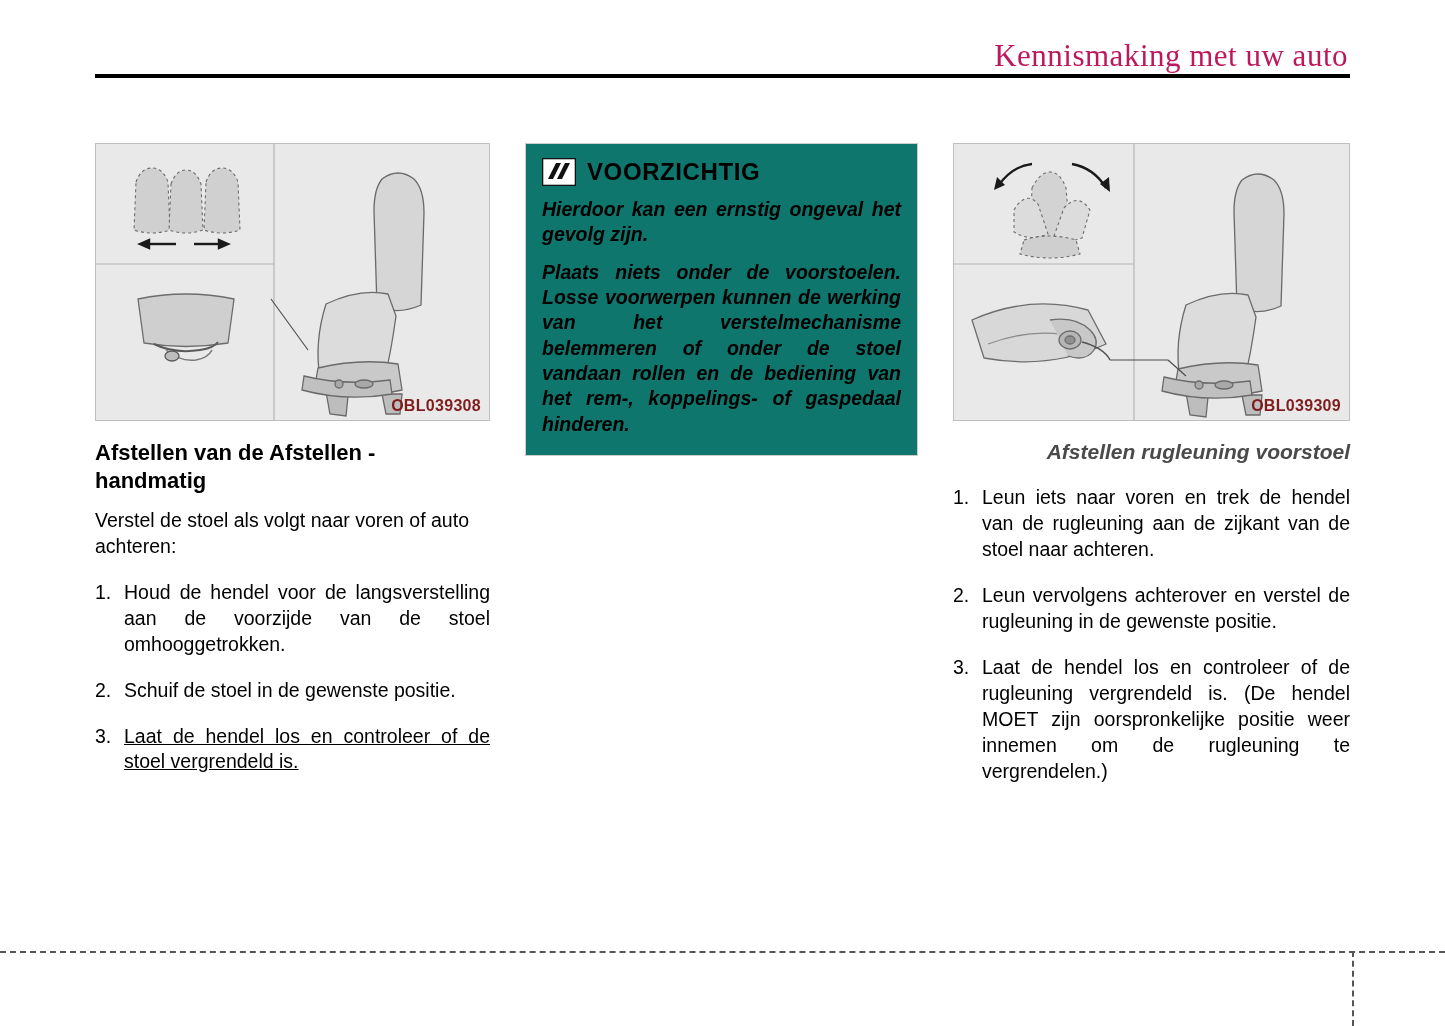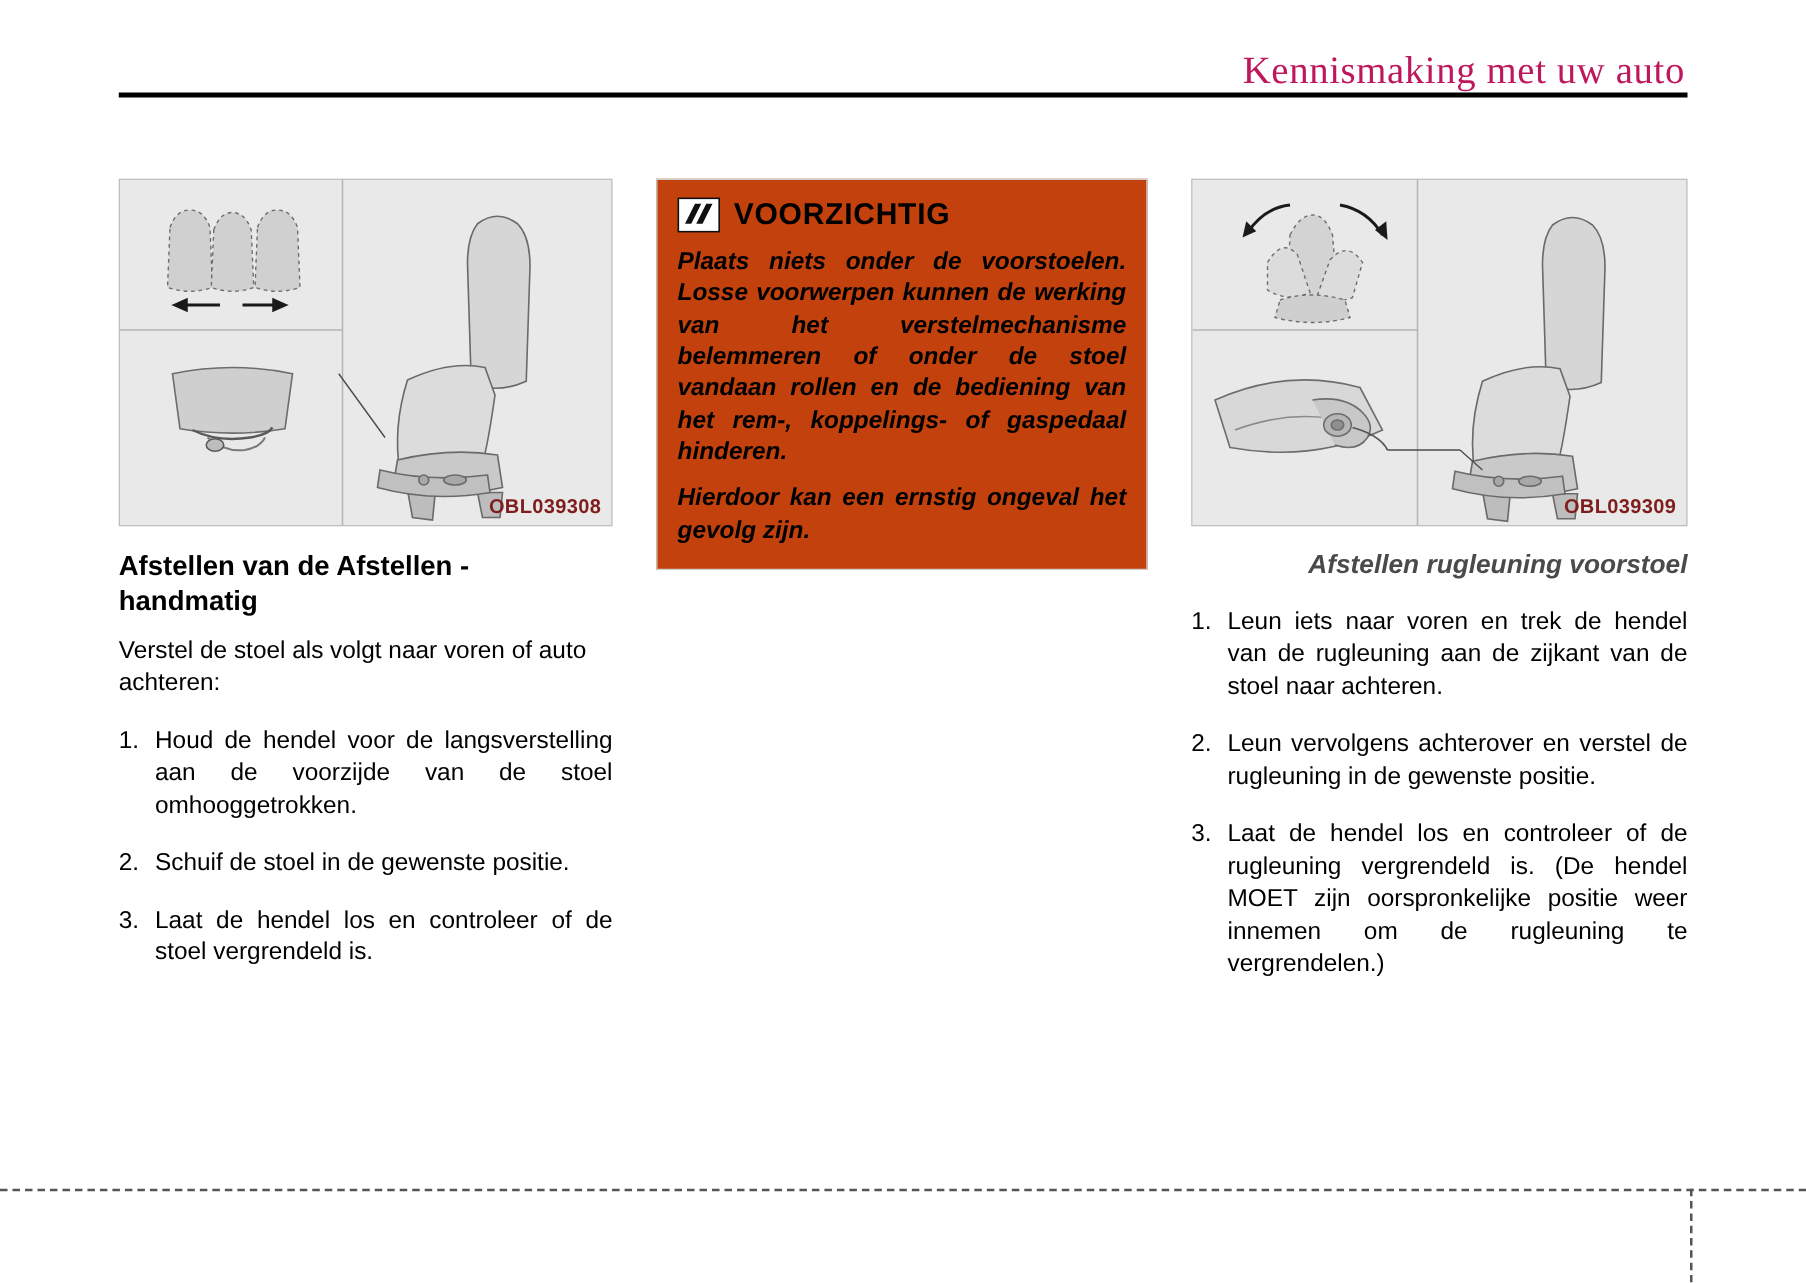--- a/index.html
+++ b/index.html
@@ -71,21 +71,21 @@
     bottom: 5px;
     font-family: "Liberation Sans", sans-serif;
     font-size: 16px;
     font-weight: bold;
     letter-spacing: 0.3px;
     color: #7f1d1d;
   }
 
   
   .caution-box {
-    background: #c2410c;
+    background: #0f766e;
     border: 1px solid #cccccc;
     padding: 14px 16px 18px 16px;
     box-sizing: border-box;
     width: 393px;
   }
   .caution-head {
     display: flex;
     align-items: center;
     gap: 11px;
     margin-bottom: 11px;
@@ -157,21 +157,21 @@
     margin-top: 20px;
   }
   ol.steps li::before {
     counter-increment: step;
     content: counter(step) ".";
     position: absolute;
     left: 0;
     top: 0;
   }
   ol.steps li:last-child { margin-bottom: 0; }
-  .nojust { text-align: center; }
+  .nojust { text-align: center; text-decoration: underline; }
 
   
   .footer-dash {
     position: absolute;
     left: 0;
     top: 951px;
     width: 1445px;
     height: 1px;
     border-top: 2px dashed #555;
   }
@@ -263,22 +263,22 @@
       <div class="caution-head">
         <span class="caution-symbol">
           <svg width="34" height="28" viewBox="0 0 34 28">
             <rect x="0.5" y="0.5" width="33" height="27" fill="#ffffff" stroke="#111" stroke-width="1.6"></rect>
             <polygon points="6,21 14,5 19,5 11,21" fill="#111"></polygon>
             <polygon points="15,21 23,5 28,5 20,21" fill="#111"></polygon>
           </svg>
         </span>
         <span class="caution-title">VOORZICHTIG</span>
       </div>
+      <p class="caution-text">Hierdoor kan een ernstig ongeval het gevolg zijn.</p>
       <p class="caution-text">Plaats niets onder de voorstoelen. Losse voorwerpen kunnen de werking van het verstelmechanisme belemmeren of onder de stoel vandaan rollen en de bediening van het rem-, koppelings- of gaspedaal hinderen.</p>
-      <p class="caution-text">Hierdoor kan een ernstig ongeval het gevolg zijn.</p>
     </div>
   </div>
 
   <div class="col col-right">
 
     <div class="figure">
       <svg width="395" height="276" viewBox="0 0 395 276">
         <rect x="0" y="0" width="395" height="276" fill="#e9e9e9"></rect>
         <line x1="180" y1="0" x2="180" y2="276" stroke="#b5b5b5" stroke-width="1.2"></line>
         <line x1="0" y1="120" x2="180" y2="120" stroke="#b5b5b5" stroke-width="1.2"></line>

